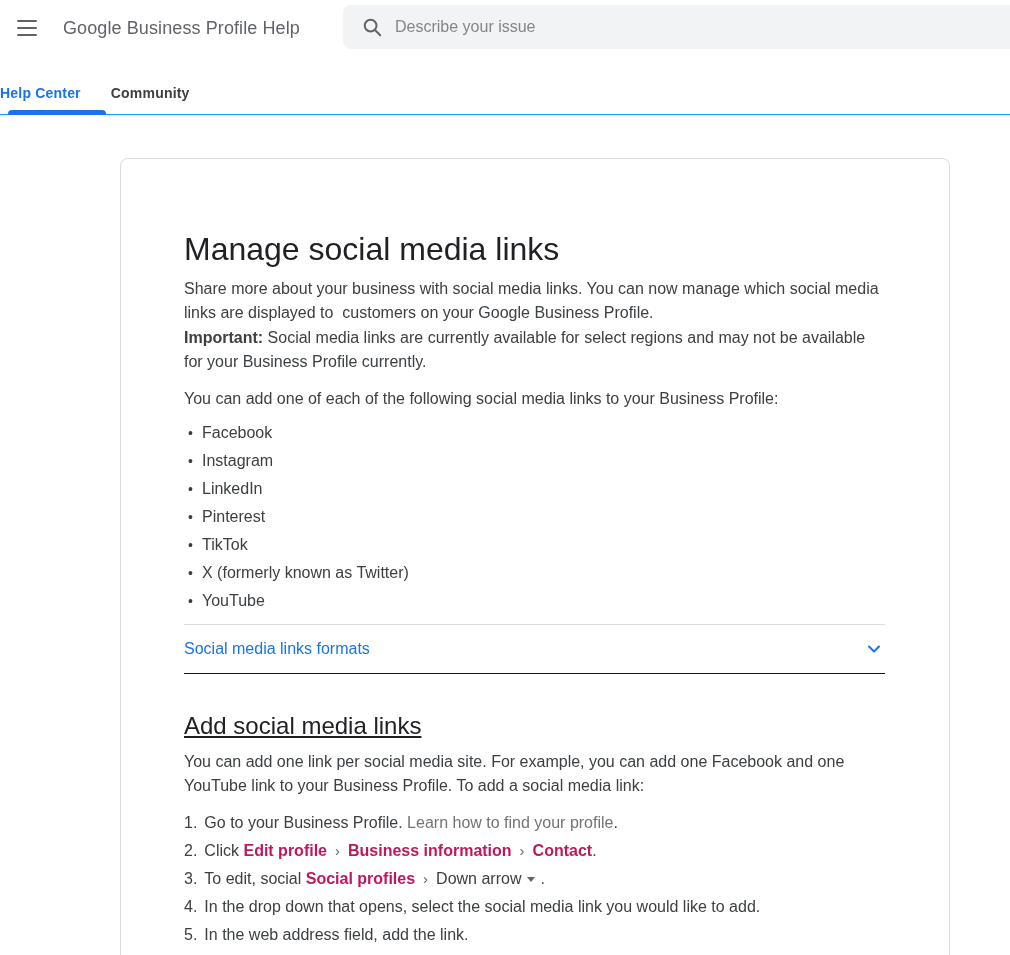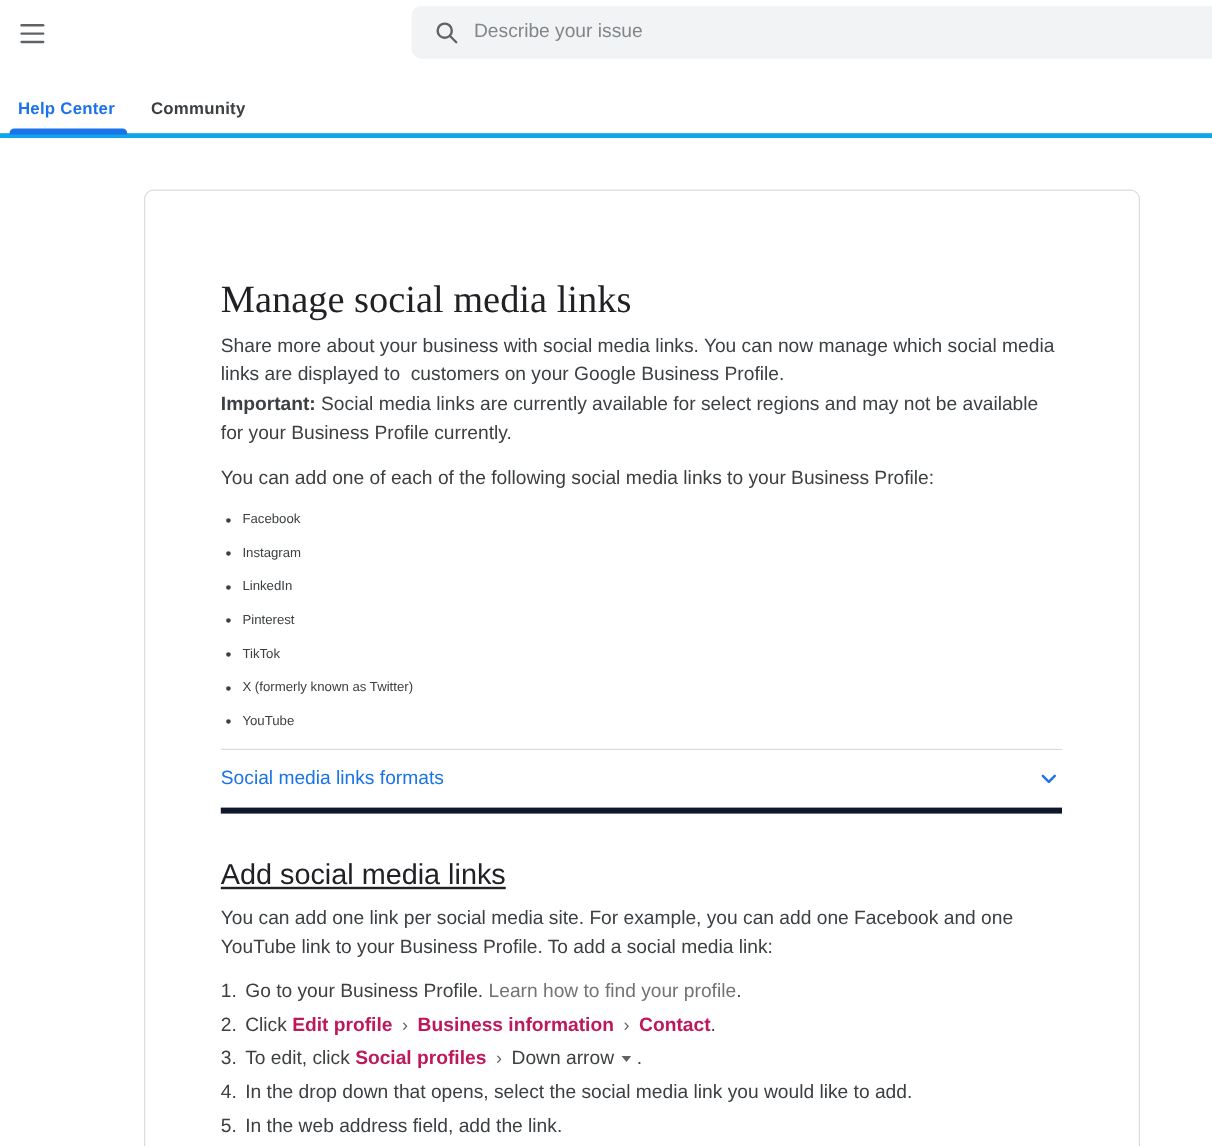--- a/index.html
+++ b/index.html
@@ -31,22 +31,22 @@
   }
   .searchbar svg { flex:0 0 auto; }
   .searchbar input {
     flex:1; margin-left:13px; border:none; background:transparent; outline:none;
     font-family:inherit; font-size:16px; color:#3c4043; height:100%;
   }
   .searchbar input::placeholder { color:#80868b; opacity:1; }
 
   
   .tabbar {
-    position:relative; height:59px; border-bottom:4px solid #0ea5e9;
-    display:flex; align-items:flex-end; padding-left:15px;
+    position:relative; height:59px; border-bottom:1px solid #0ea5e9;
+    display:flex; align-items:flex-end; padding-left:0;
   }
   .tab {
     font-size:14px; font-weight:bold; letter-spacing:.2px;
     padding-bottom:13px; cursor:pointer;
   }
   .tab.active { color:#1a73e8; }
   .tab.inactive { color:#3c4043; margin-left:30px; }
   .tab-underline {
     position:absolute; left:8px; bottom:-1px; width:98px; height:5px;
     background:#1a73e8; border-radius:4px 4px 0 0;
@@ -54,40 +54,40 @@
 
   
   .card {
     margin:43px 0 0 120px; width:830px; height:900px;
     border:1px solid #dadce0; border-radius:8px;
     padding:70px 64px 0 63px;
     background:#fff;
   }
   h1.article-title {
     font-size:32px; line-height:40px; font-weight:400; color:#202124;
-    letter-spacing:0; margin-bottom:8px;font-family:Liberation Serif, serif;
+    letter-spacing:0; margin-bottom:8px;
   }
   .card p { font-size:16px; line-height:24px; color:#3c4043; }
   p.intro { margin-bottom:1px; }
   p.important { margin-bottom:13px; }
   p.important b { color:#3c4043; }
   p.lead-in { margin-bottom:10px; }
 
   ul.platforms { list-style:none; margin-bottom:11px; }
   ul.platforms li {
-    position:relative; padding-left:18px; font-size:11px; line-height:24px;
+    position:relative; padding-left:18px; font-size:16px; line-height:24px;
     margin-bottom:4px; color:#3c4043;
   }
   ul.platforms li::before {
     content:"\2022"; position:absolute; left:4px; top:0;
     color:#3c4043; font-size:14px;
   }
 
   .expander {
-    border-top:1px solid #dadce0; border-bottom:5px solid #0f172a;
+    border-top:1px solid #dadce0; border-bottom:1px solid #0f172a;
     padding:12px 2px 12px 0; display:flex; align-items:center; justify-content:space-between;
     cursor:pointer;
   }
   .expander-label { font-size:16px; line-height:24px; color:#1a73e8; }
 
   h2.section-title {
     margin-top:36px; font-size:24px; line-height:32px; font-weight:400;
     color:#202124; margin-bottom:8px;text-decoration:underline;
   }
   p.section-intro { margin-bottom:11px; }
@@ -106,20 +106,21 @@
 </style>
 </head>
 <body>
 
 <header class="app-header">
   <button class="menu-btn">
     <span class="bar"></span>
     <span class="bar"></span>
     <span class="bar"></span>
   </button>
+  <div class="app-title">Google Business Profile Help</div>
   <div class="searchbar">
     <svg width="20" height="20" viewBox="0 0 20 20">
       <circle cx="8.6" cy="8.6" r="5.9" fill="none" stroke="#5f6368" stroke-width="2"></circle>
       <line x1="13" y1="13" x2="18.2" y2="18.2" stroke="#5f6368" stroke-width="2" stroke-linecap="round"></line>
     </svg>
     <input type="text" placeholder="Describe your issue" style="">
   </div>
 </header>
 
 <nav class="tabbar">
@@ -158,21 +159,21 @@
 
     <h2 class="section-title">Add social media links</h2>
 
     <p class="section-intro">You can add one link per social media site. For example, you can add one Facebook and one YouTube link to your Business Profile. To add a social media link:</p>
 
     <ol class="steps">
       <li><span class="num">1.</span><span>Go to your Business Profile. </span><a class="inline-link">Learn how to find your profile</a><span>.</span></li>
 
       <li><span class="num">2.</span><span>Click </span><b>Edit profile</b><span class="sep">›</span><b>Business information</b><span class="sep">›</span><b>Contact</b><span>.</span></li>
 
-      <li><span class="num">3.</span><span>To edit, click </span><b>Social profiles</b><span class="sep">›</span><span>Down arrow</span><span class="caret-down"></span><span>.</span></li>
+      <li><span class="num">3.</span><span>To edit, social </span><b>Social profiles</b><span class="sep">›</span><span>Down arrow</span><span class="caret-down"></span><span>.</span></li>
 
       <li><span class="num">4.</span><span>In the drop down that opens, select the social media link you would like to add.</span></li>
 
       <li><span class="num">5.</span><span>In the web address field, add the link.</span></li>
     </ol>
 
   </article>
 </main>
 
 </body></html>

